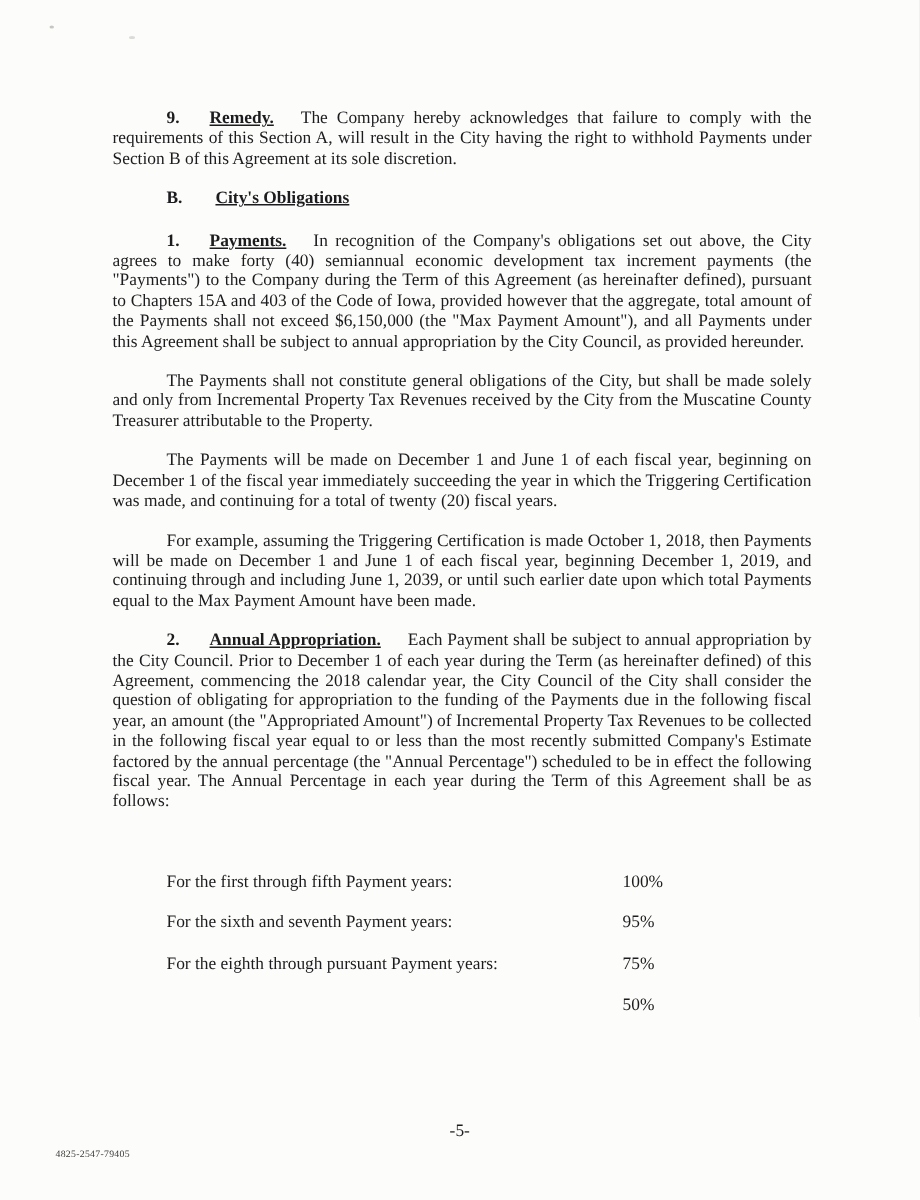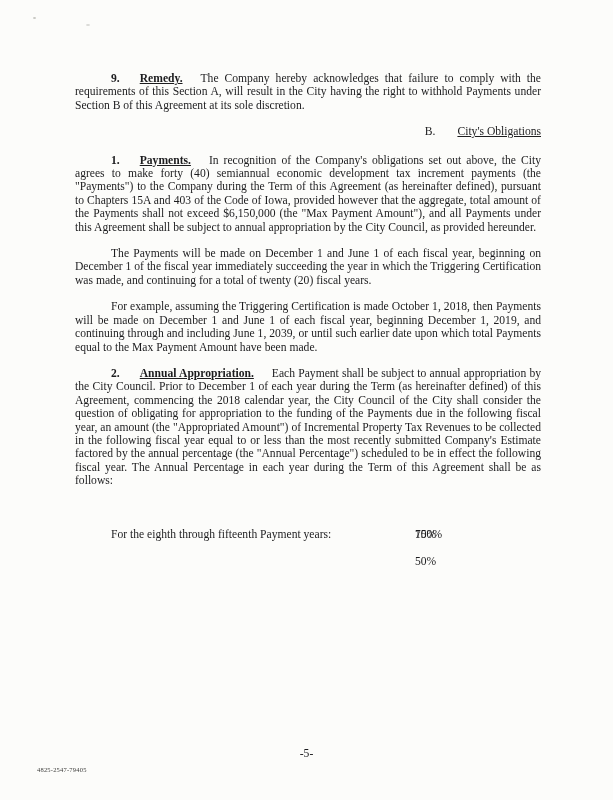--- a/index.html
+++ b/index.html
@@ -35,23 +35,22 @@
     margin-right: 20px;
   }
   .phead {
     font-weight: bold;
     text-decoration: underline;
     margin-right: 18px;
   }
   .section-heading {
     margin: 4px 0 15px 0;
     padding-left: 36px;
-    font-weight: normal;
+    font-weight: bold;
     text-indent: 0;
-    text-align: right;
   }
   .sec-letter {
     margin-right: 22px;
   }
   .sec-title {
     text-decoration: underline;
   }
   .schedule {
     margin-top: 40px;
   }
@@ -98,33 +97,39 @@
   <div class="artifact a2"></div>
 
   <div class="content">
 
     <p class="para"><span class="pnum">9.</span><span class="phead">Remedy.</span><span>The Company hereby acknowledges that failure to comply with the requirements of this Section A, will result in the City having the right to withhold Payments under Section B of this Agreement at its sole discretion.</span></p>
 
     <div class="section-heading"><span class="sec-letter">B.</span><span class="sec-title">City's Obligations</span></div>
 
     <p class="para"><span class="pnum">1.</span><span class="phead">Payments.</span><span>In recognition of the Company's obligations set out above, the City agrees to make forty (40) semiannual economic development tax increment payments (the "Payments") to the Company during the Term of this Agreement (as hereinafter defined), pursuant to Chapters 15A and 403 of the Code of Iowa, provided however that the aggregate, total amount of the Payments shall not exceed $6,150,000 (the "Max Payment Amount"), and all Payments under this Agreement shall be subject to annual appropriation by the City Council, as provided hereunder.</span></p>
 
+    <p class="para">The Payments shall not constitute general obligations of the City, but shall be made solely and only from Incremental Property Tax Revenues received by the City from the Muscatine County Treasurer attributable to the Property.</p>
 
     <p class="para">The Payments will be made on December 1 and June 1 of each fiscal year, beginning on December 1 of the fiscal year immediately succeeding the year in which the Triggering Certification was made, and continuing for a total of twenty (20) fiscal years.</p>
 
     <p class="para">For example, assuming the Triggering Certification is made October 1, 2018, then Payments will be made on December 1 and June 1 of each fiscal year, beginning December 1, 2019, and continuing through and including June 1, 2039, or until such earlier date upon which total Payments equal to the Max Payment Amount have been made.</p>
 
     <p class="para"><span class="pnum">2.</span><span class="phead">Annual Appropriation.</span><span>Each Payment shall be subject to annual appropriation by the City Council.  Prior to December 1 of each year during the Term (as hereinafter defined) of this Agreement, commencing the 2018 calendar year, the City Council of the City shall consider the question of obligating for appropriation to the funding of the Payments due in the following fiscal year, an amount (the "Appropriated Amount") of Incremental Property Tax Revenues to be collected in the following fiscal year equal to or less than the most recently submitted Company's Estimate factored by the annual percentage (the "Annual Percentage") scheduled to be in effect the following fiscal year.  The Annual Percentage in each year during the Term of this Agreement shall be as follows:</span></p>
 
     <div class="schedule">
       <div class="sched-row">
+        <span>For the first through fifth Payment years:</span>
         <span class="sched-value">100%</span>
       </div>
       <div class="sched-row">
-        <span>For the eighth through fifteenth Payment years:</span>
+        <span>For the sixth and seventh Payment years:</span>
+        <span class="sched-value">95%</span>
+      </div>
+      <div class="sched-row">
+        <span>For the eighth through pursuant Payment years:</span>
         <span class="sched-value">75%</span>
       </div>
       <div class="sched-row">
         <span class="sched-value">50%</span>
       </div>
     </div>
 
   </div>
 
   <div class="page-number">-5-</div>

